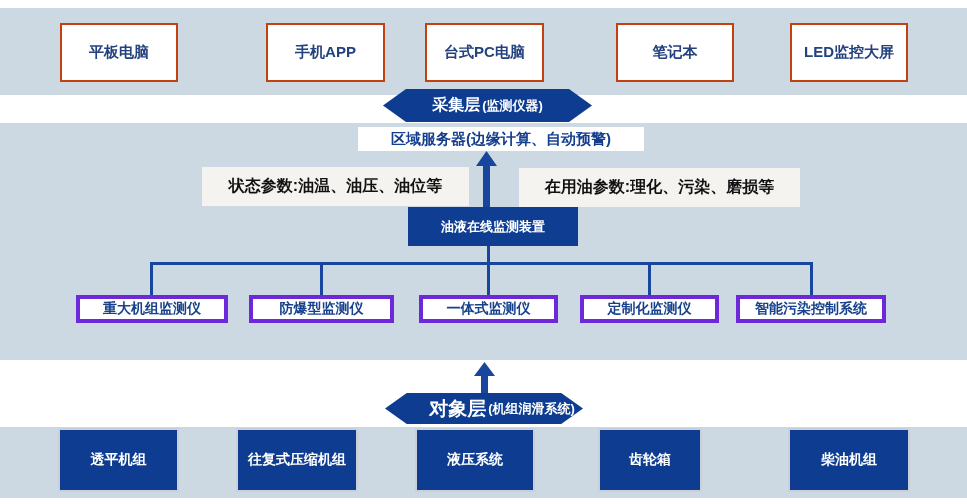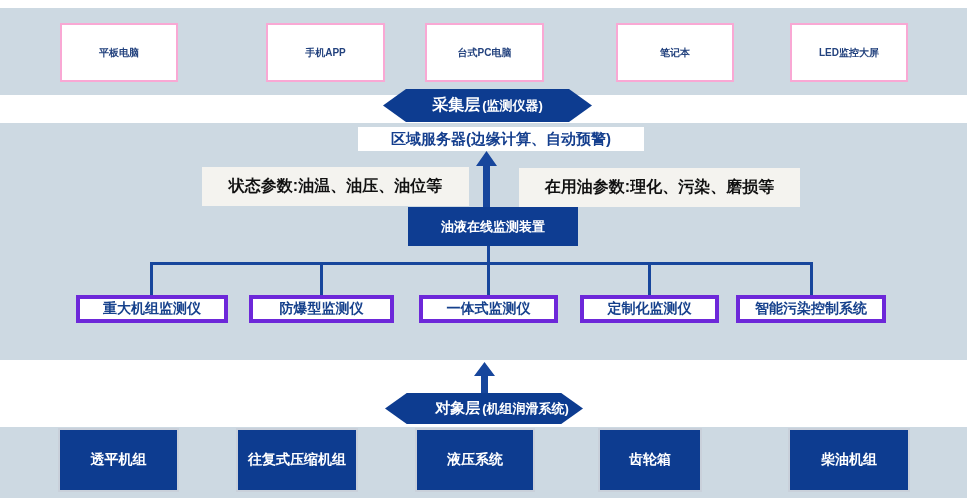--- a/index.html
+++ b/index.html
@@ -12,22 +12,22 @@
   }
   .band{position:absolute;left:0;width:967px;background:#cdd9e2;}
   #band-top{top:8px;height:87px;}
   #band-mid{top:123px;height:237px;}
   #band-bottom{top:427px;height:71px;}
 
   .box{position:absolute;display:flex;align-items:center;justify-content:center;
        text-align:center;box-sizing:border-box;font-weight:bold;}
 
   
-  .tbox{background:#ffffff;border:2px solid #f9a8d4;color:#23427e;
-        font-size:10px;top:23px;height:59px;}
+  .tbox{background:#ffffff;border:2px solid #c2410c;color:#23427e;
+        font-size:15px;top:23px;height:59px;}
   #tb1{left:60px;width:118px;}
   #tb2{left:238px;width:119px;margin-left:28px;}
   #tb3{left:425px;width:119px;}
   #tb4{left:616px;width:118px;}
   #tb5{left:790px;width:118px;}
 
   
   .badge{background:#0d3c90;color:#ffffff;
          clip-path:polygon(0 50%,11% 0,89% 0,100% 50%,89% 100%,11% 100%);
          display:flex;align-items:center;justify-content:center;position:absolute;}
@@ -119,21 +119,21 @@
   <div class="box mbox" id="mb2">防爆型监测仪</div>
   <div class="box mbox" id="mb3">一体式监测仪</div>
   <div class="box mbox" id="mb4">定制化监测仪</div>
   <div class="box mbox" id="mb5">智能污染控制系统</div>
 
   <svg class="arrow-svg" id="arrow2" width="25" height="31" viewBox="0 0 25 31">
     <polygon points="12.5,0 2,14 9,14 9,31 16,31 16,14 23,14" fill="#17469c"></polygon>
   </svg>
 
   <div class="badge" id="badge-object">
-    <span class="main" style="font-size:15px;margin-left:36px;">对象层</span>
+    <span class="main" style="font-size:19px;margin-left:36px;">对象层</span>
     <span class="sub">(机组润滑系统)</span>
   </div>
 
   <div class="box bbox" id="bb1">透平机组</div>
   <div class="box bbox" id="bb2">往复式压缩机组</div>
   <div class="box bbox" id="bb3">液压系统</div>
   <div class="box bbox" id="bb4">齿轮箱</div>
   <div class="box bbox" id="bb5">柴油机组</div>
 
 </div>

